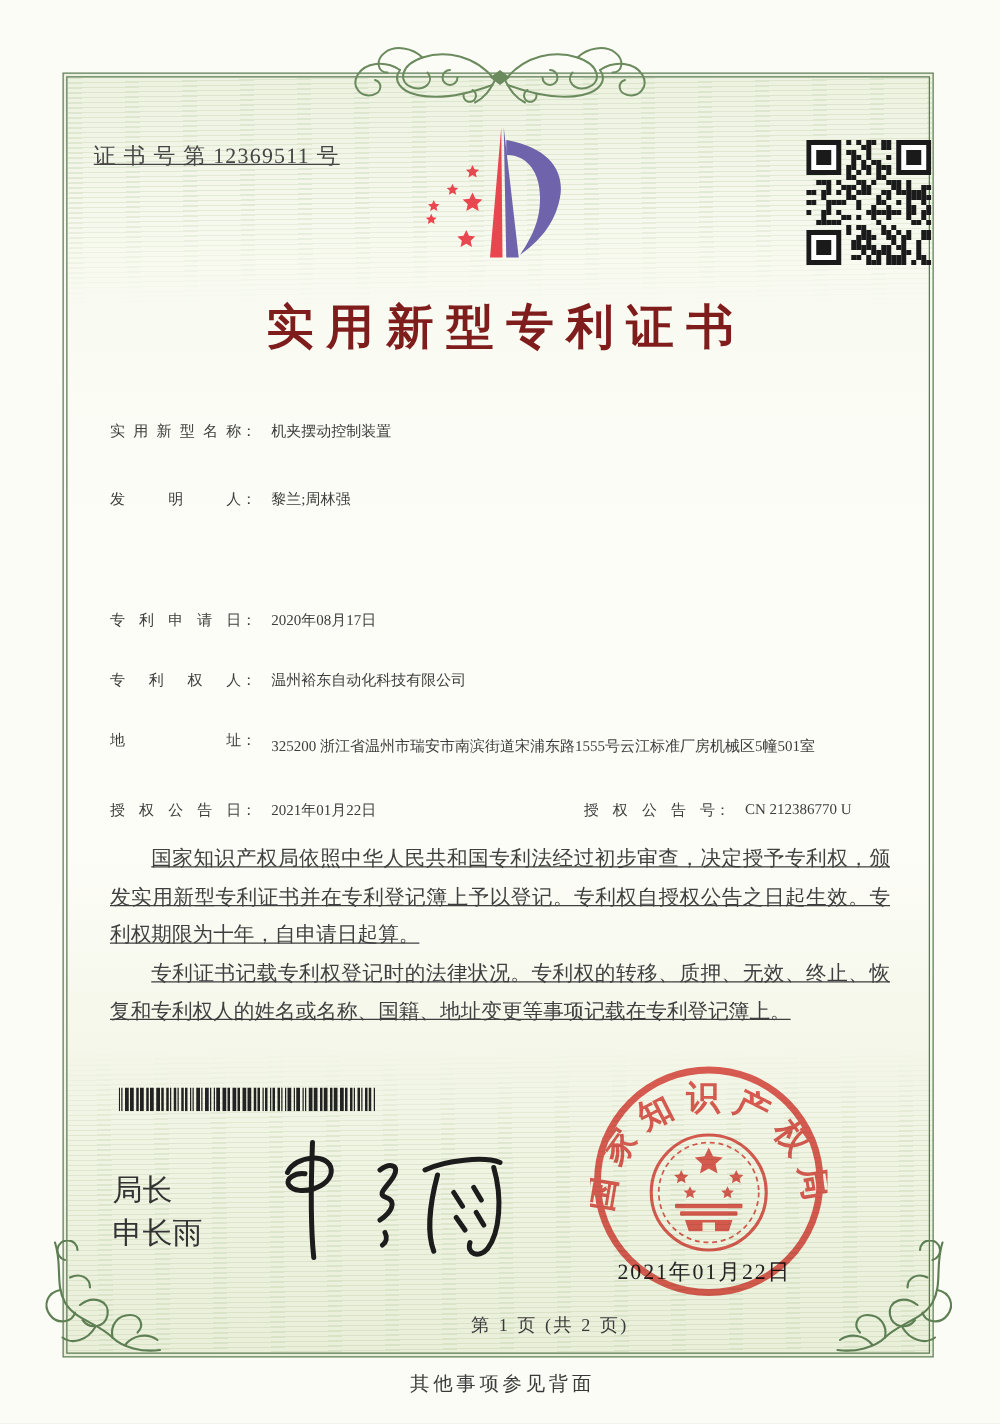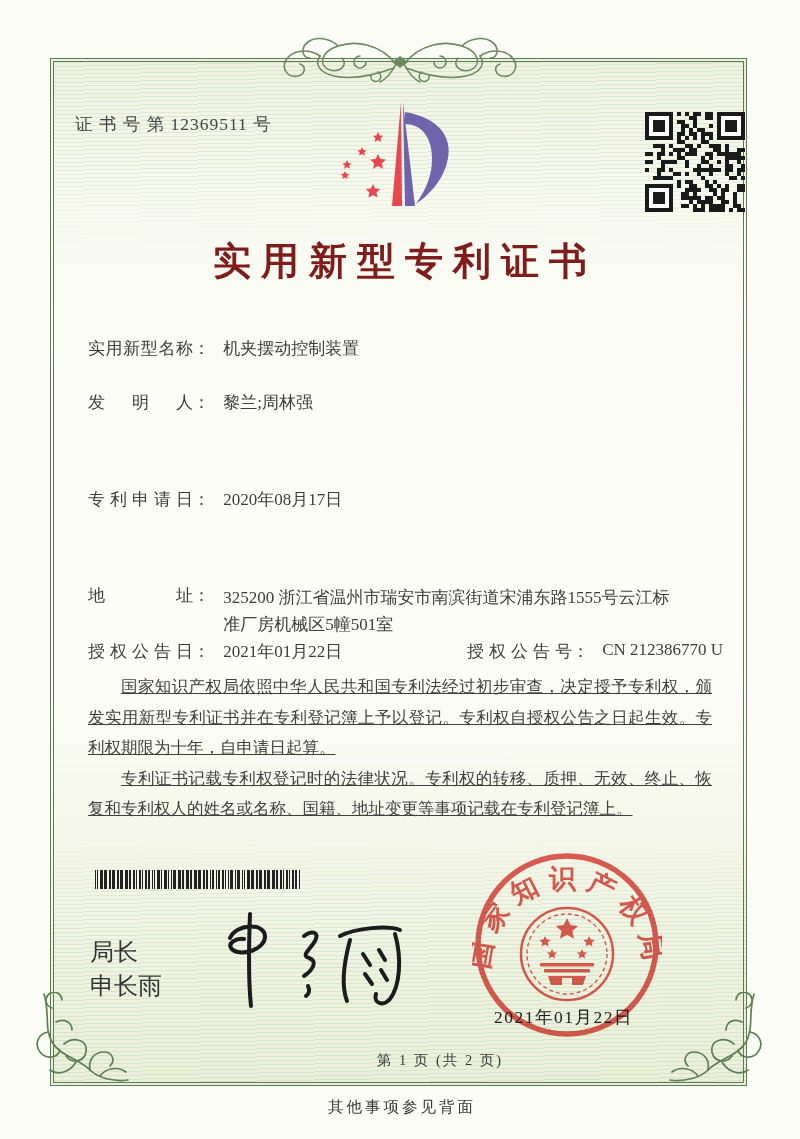--- a/index.html
+++ b/index.html
@@ -21,24 +21,24 @@
   .tex{position:absolute;left:54px;right:54px;pointer-events:none;
     background:repeating-linear-gradient(179deg,rgba(118,156,92,.15) 0 1px,rgba(118,156,92,0) 1px 4px);}
   .tex.top{top:62px;height:185px;
     -webkit-mask-image:linear-gradient(180deg,#000 55%,transparent);mask-image:linear-gradient(180deg,#000 55%,transparent);}
   .tex.bot{top:840px;height:242px;
     -webkit-mask-image:linear-gradient(0deg,#000 70%,transparent);mask-image:linear-gradient(0deg,#000 70%,transparent);}
   
   .orn{position:absolute;pointer-events:none;}
   
   .abs{position:absolute;}
-  .certno{left:75px;top:112px;font-size:17.5px;letter-spacing:1px;color:#454545;}
+  .certno{left:75px;top:112px;font-size:17.5px;letter-spacing:1px;color:#454545;text-decoration:underline;}
   .title{left:0;right:0;top:236px;text-align:center;font-size:38px;font-weight:600;
          letter-spacing:10px;padding-left:10px;color:#7f1d1d;}
-  .row{left:88px;font-size:17px;color:#3d3d3d;white-space:nowrap;}
+  .row{left:88px;font-size:12px;color:#3d3d3d;white-space:nowrap;}
   .flabel{display:inline-block;width:105px;text-align:justify;text-align-last:justify;vertical-align:top;}
   .colon{display:inline-block;vertical-align:top;}
   .fvalue{margin-left:9px;vertical-align:top;}
   .fvalue.wrap{display:inline-block;white-space:normal;width:452px;line-height:27px;}
   .pair2{position:absolute;left:379px;top:0;}
   .paras{left:88px;top:672px;width:624px;font-size:16.5px;line-height:30.5px;color:#3f3f3f;text-align:justify;text-decoration:underline;}
   .paras p{margin:0;text-indent:2em;}
   .barcode{left:95px;top:870px;}
   .who{left:90px;font-size:24px;color:#333;}
   .sig{left:192px;top:908px;}
@@ -337,20 +337,24 @@
     <span class="fvalue">机夹摆动控制装置</span>
   </div>
   <div class="abs row" style="top:391px">
     <span class="flabel">发明人</span><span class="colon">：</span>
     <span class="fvalue">黎兰;周林强</span>
   </div>
   <div class="abs row" style="top:488px">
     <span class="flabel">专利申请日</span><span class="colon">：</span>
     <span class="fvalue">2020年08月17日</span>
   </div>
+  <div class="abs row" style="top:536px">
+    <span class="flabel">专利权人</span><span class="colon">：</span>
+    <span class="fvalue">温州裕东自动化科技有限公司</span>
+  </div>
   <div class="abs row" style="top:584px">
     <span class="flabel">地址</span><span class="colon">：</span>
     <span class="fvalue wrap">325200 浙江省温州市瑞安市南滨街道宋浦东路1555号云江标准厂房机械区5幢501室</span>
   </div>
   <div class="abs row" style="top:640px">
     <span class="flabel">授权公告日</span><span class="colon">：</span>
     <span class="fvalue">2021年01月22日</span>
     <span class="pair2">
       <span class="flabel">授权公告号</span><span class="colon">：</span>
       <span class="fvalue">CN 212386770 U</span>

